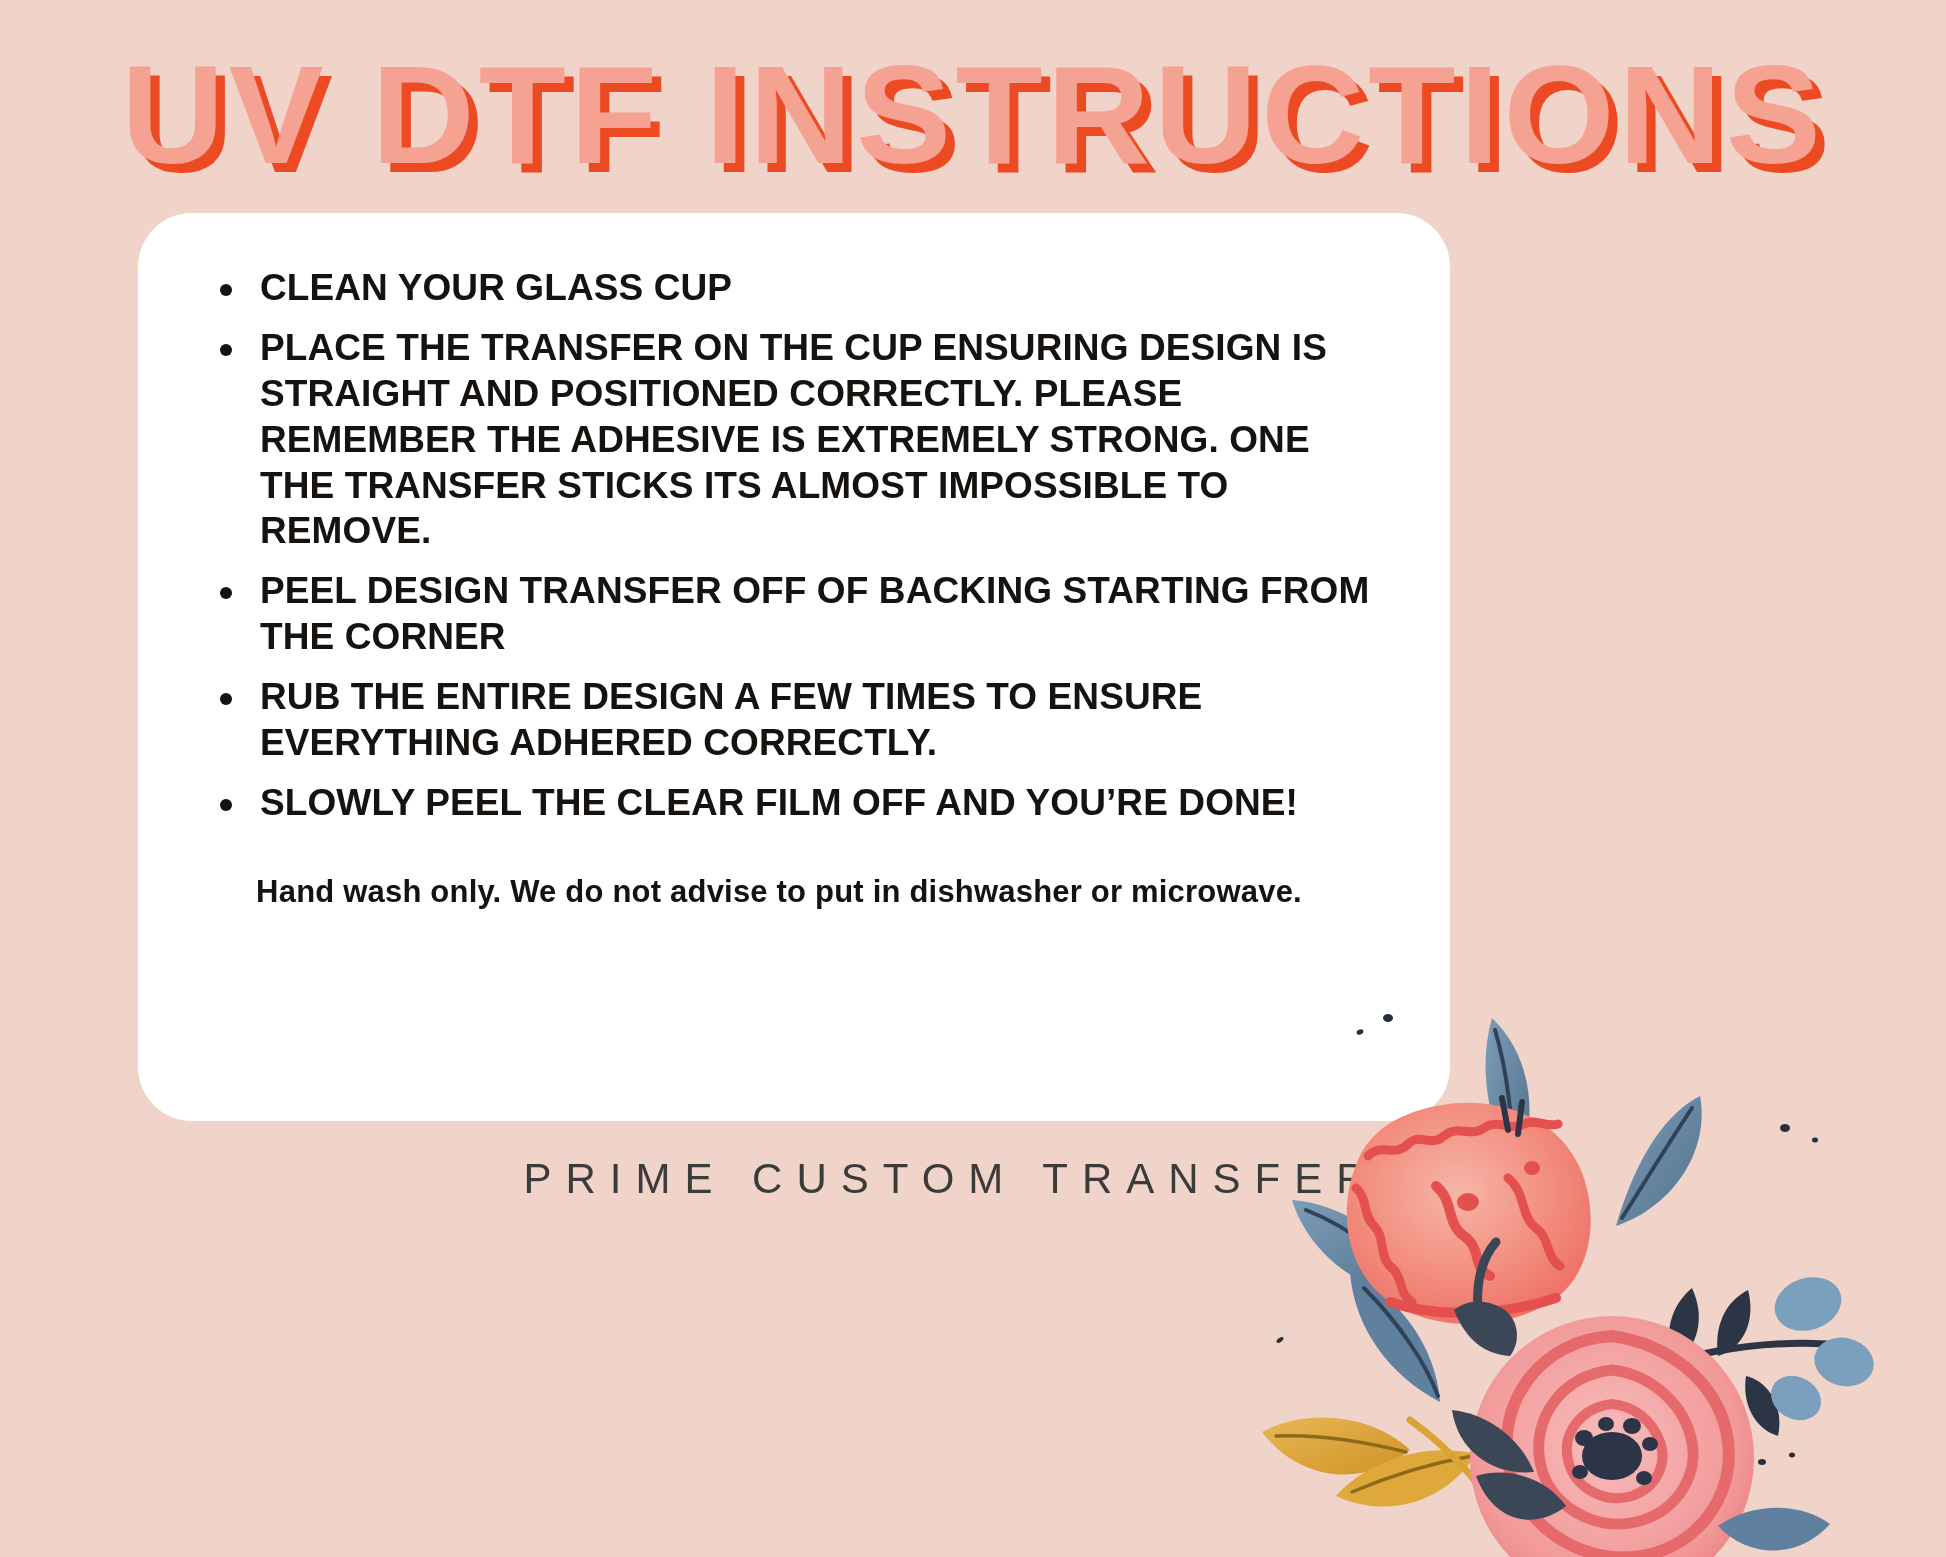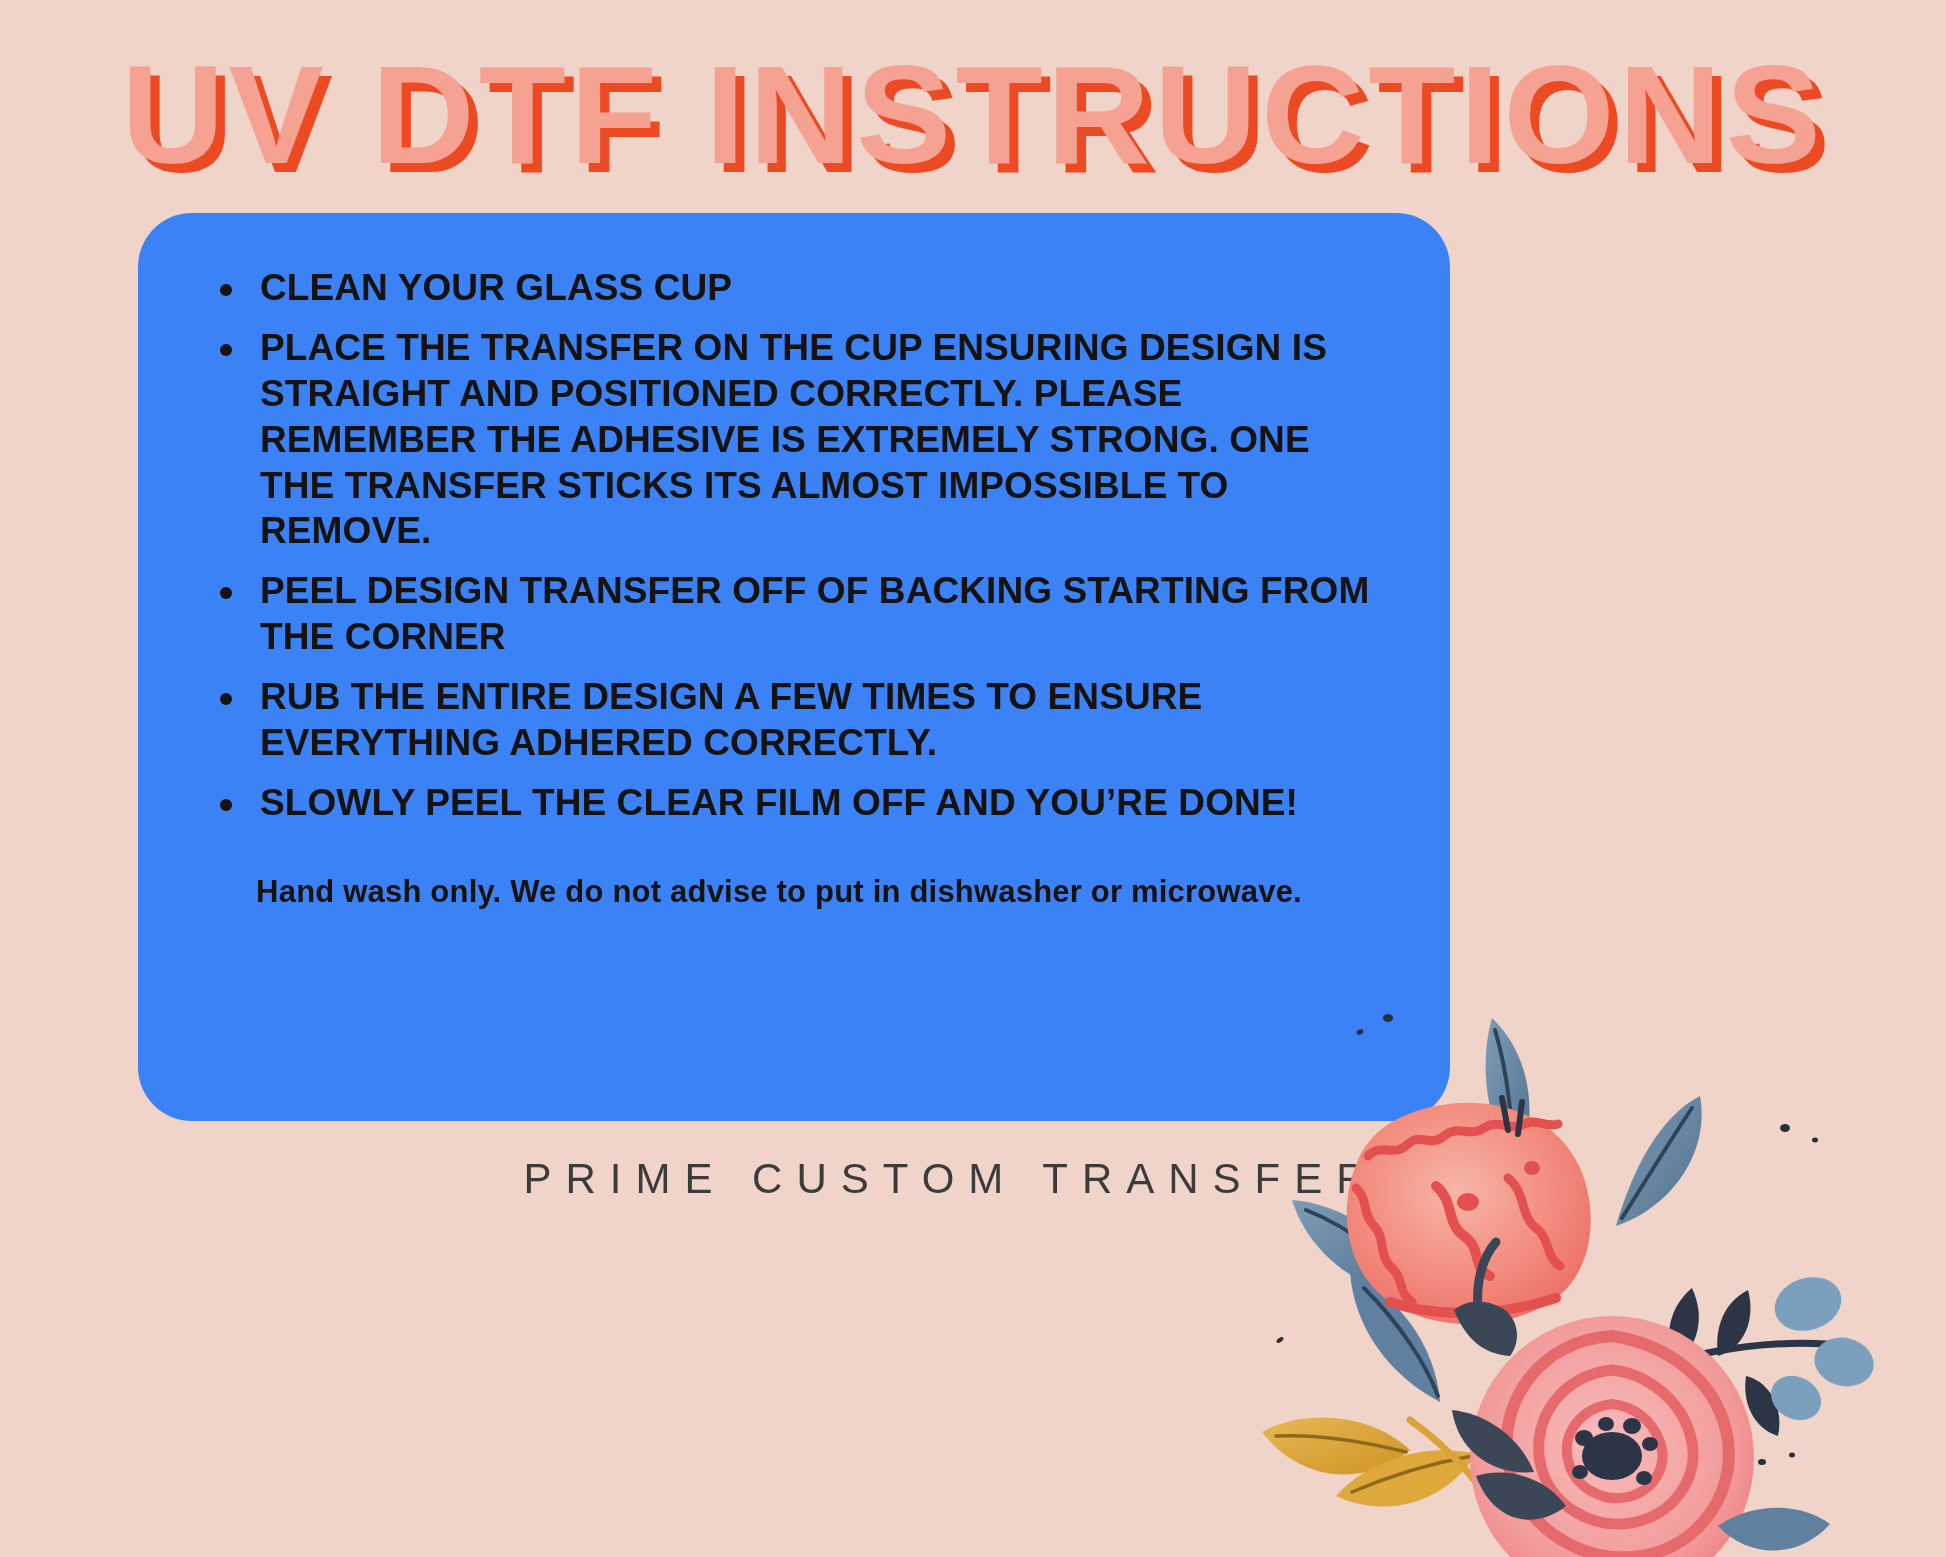--- a/index.html
+++ b/index.html
@@ -49,21 +49,21 @@
     color: #f5a293;
   }
 
   
   .card {
     position: absolute;
     left: 138px;
     top: 213px;
     width: 1312px;
     height: 908px;
-    background: #3b82f6;
+    background: #ffffff;
     border-radius: 54px;
     box-sizing: border-box;
     padding: 52px 60px 20px 60px;
     overflow: visible;
     z-index: 2;
   }
 
   ul.steps {
     list-style: none;
     margin: 0;

